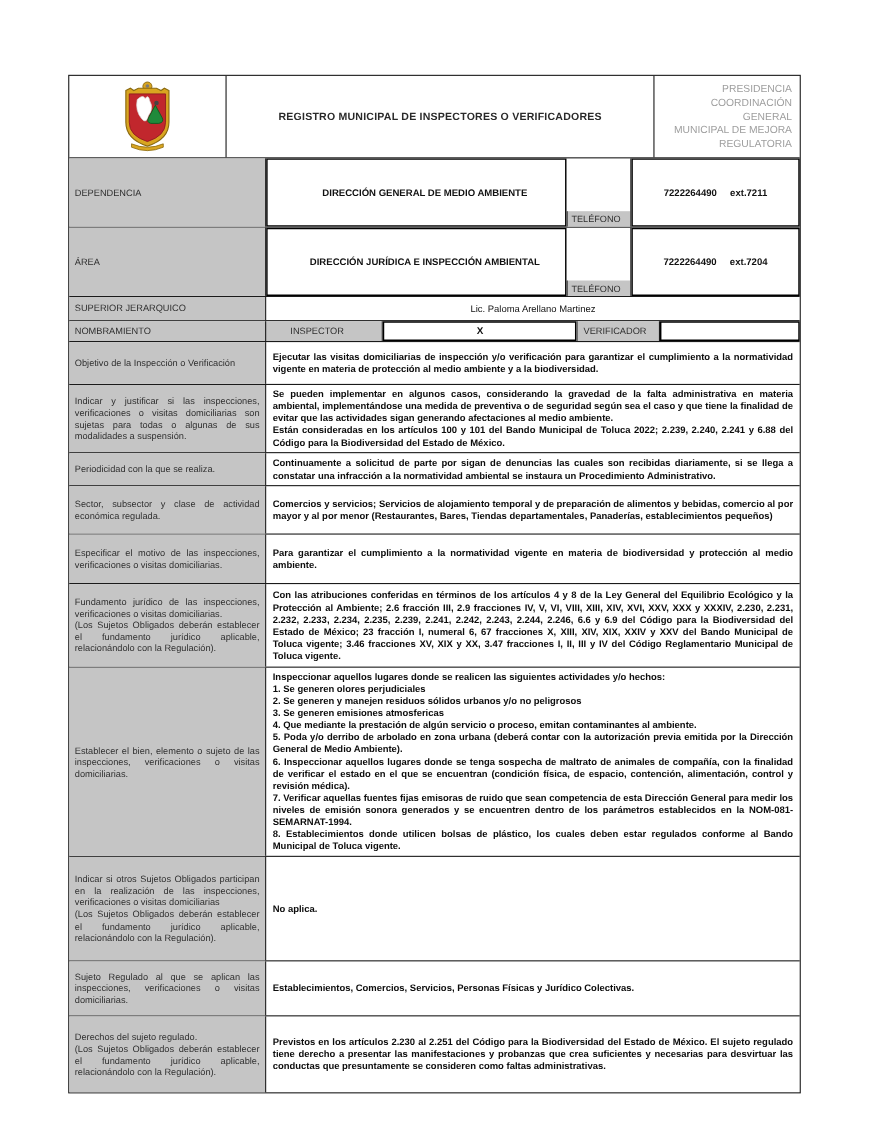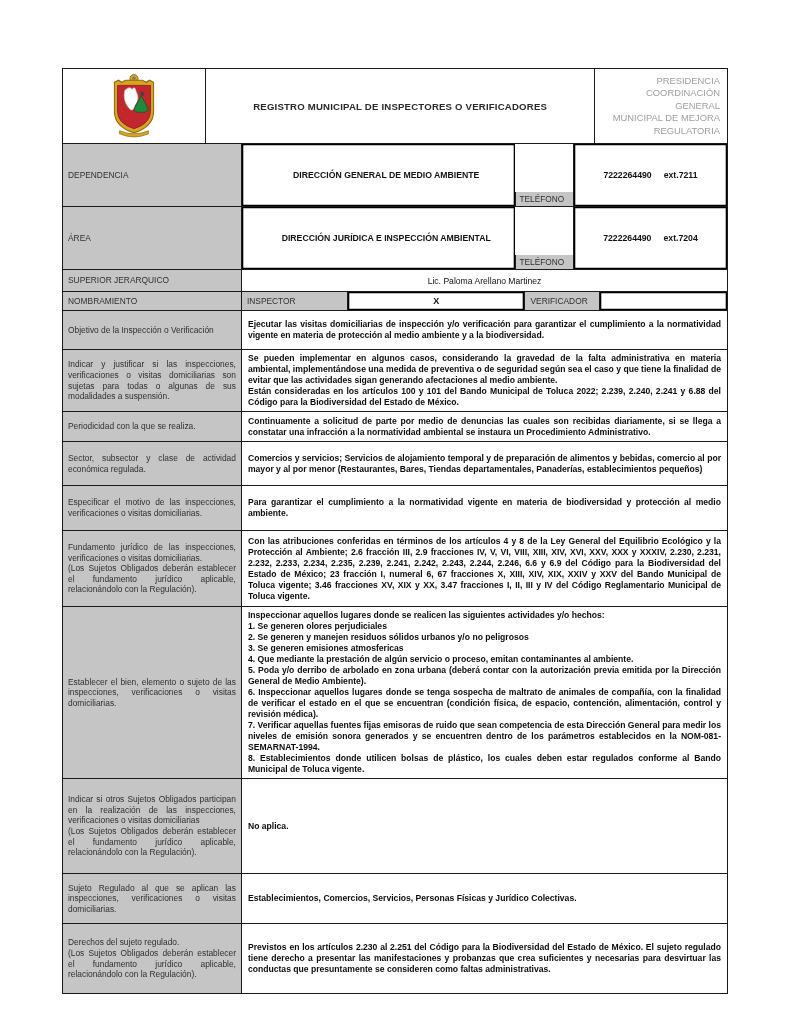--- a/index.html
+++ b/index.html
@@ -21,21 +21,21 @@
   .office-cell { flex:1; justify-content:flex-end; text-align:right; font-size:9.4px; color:#9e9e9e; line-height:12.5px; padding:4px 7px; text-transform:uppercase; }
 
   
   .lbl { width:26.8%; padding:2px 5px; font-size:8.4px; color:#2f2f2f; line-height:10.6px; text-align:justify; white-space:pre-line; }
   .val-center { justify-content:center; text-align:center; font-weight:bold; font-size:8.7px; color:#111; }
   .dep-val { width:41.2%;padding-left:16px; }
   .tel-lbl { width:8.8%; padding:2px 4px; font-size:8.3px; color:#2f2f2f;margin-top:48px; }
   .tel-val { flex:1; justify-content:center; gap:12px; font-weight:bold; font-size:8.7px; color:#111; }
   .wide-val { flex:1; }
   .reg { font-weight:normal; font-size:8.6px; }
-  .insp-lbl { width:16%; padding:2px 5px; font-size:8.4px; color:#2f2f2f; }
+  .insp-lbl { width:16%; padding:2px 22px; font-size:8.4px; color:#2f2f2f; }
   .mark-cell { width:26.7%; justify-content:center; font-weight:bold; font-size:9px; color:#111; }
   .ver-lbl { width:11.2%; padding:2px 5px; font-size:8.4px; color:#2f2f2f; }
   .empty-cell { flex:1; }
 
   
   .content { flex:1; padding:3px 6px; font-size:8.6px; font-weight:bold; color:#0c0c0c; line-height:11px; white-space:pre-line; text-align:justify; }
   .r-obj { min-height:39px; } .r-susp { min-height:60px;justify-content:space-between; } .r-per { min-height:30px; }
   .r-sec { min-height:44px; } .r-mot { min-height:45px; } .r-fun { min-height:76px; }
   .r-bien { min-height:154px; } .r-otros { min-height:95px; } .r-suj { min-height:50px; }
   .r-der { min-height:70px; }
@@ -110,21 +110,21 @@
     </div>
 
     <div class="row r-susp">
       <div class="cell gray lbl">Indicar y justificar si las inspecciones, verificaciones o visitas domiciliarias son sujetas para todas o algunas de sus modalidades a suspensión.</div>
       <div class="cell content">Se pueden implementar en algunos casos, considerando la gravedad de la falta administrativa en materia ambiental, implementándose una medida de preventiva o de seguridad según sea el caso y que tiene la finalidad de evitar que las actividades sigan generando afectaciones al medio ambiente.
 Están consideradas en los artículos 100 y 101 del Bando Municipal de Toluca 2022; 2.239, 2.240, 2.241 y 6.88 del Código para la Biodiversidad del Estado de México.</div>
     </div>
 
     <div class="row r-per">
       <div class="cell gray lbl">Periodicidad con la que se realiza.</div>
-      <div class="cell content">Continuamente a solicitud de parte por medio de denuncias las cuales son recibidas diariamente, si se llega a constatar una infracción a la normatividad ambiental se instaura un Procedimiento Administrativo.</div>
+      <div class="cell content">Continuamente a solicitud de parte por sigan de denuncias las cuales son recibidas diariamente, si se llega a constatar una infracción a la normatividad ambiental se instaura un Procedimiento Administrativo.</div>
     </div>
 
     <div class="row r-sec">
       <div class="cell gray lbl">Sector, subsector y clase de actividad económica regulada.</div>
       <div class="cell content">Comercios y servicios; Servicios de alojamiento temporal y de preparación de alimentos y bebidas, comercio al por mayor y al por menor (Restaurantes, Bares, Tiendas departamentales, Panaderías, establecimientos pequeños)</div>
     </div>
 
     <div class="row r-mot">
       <div class="cell gray lbl">Especificar el motivo de las inspecciones, verificaciones o visitas domiciliarias.</div>
       <div class="cell content">Para garantizar el cumplimiento a la normatividad vigente en materia de biodiversidad y protección al medio ambiente.</div>

